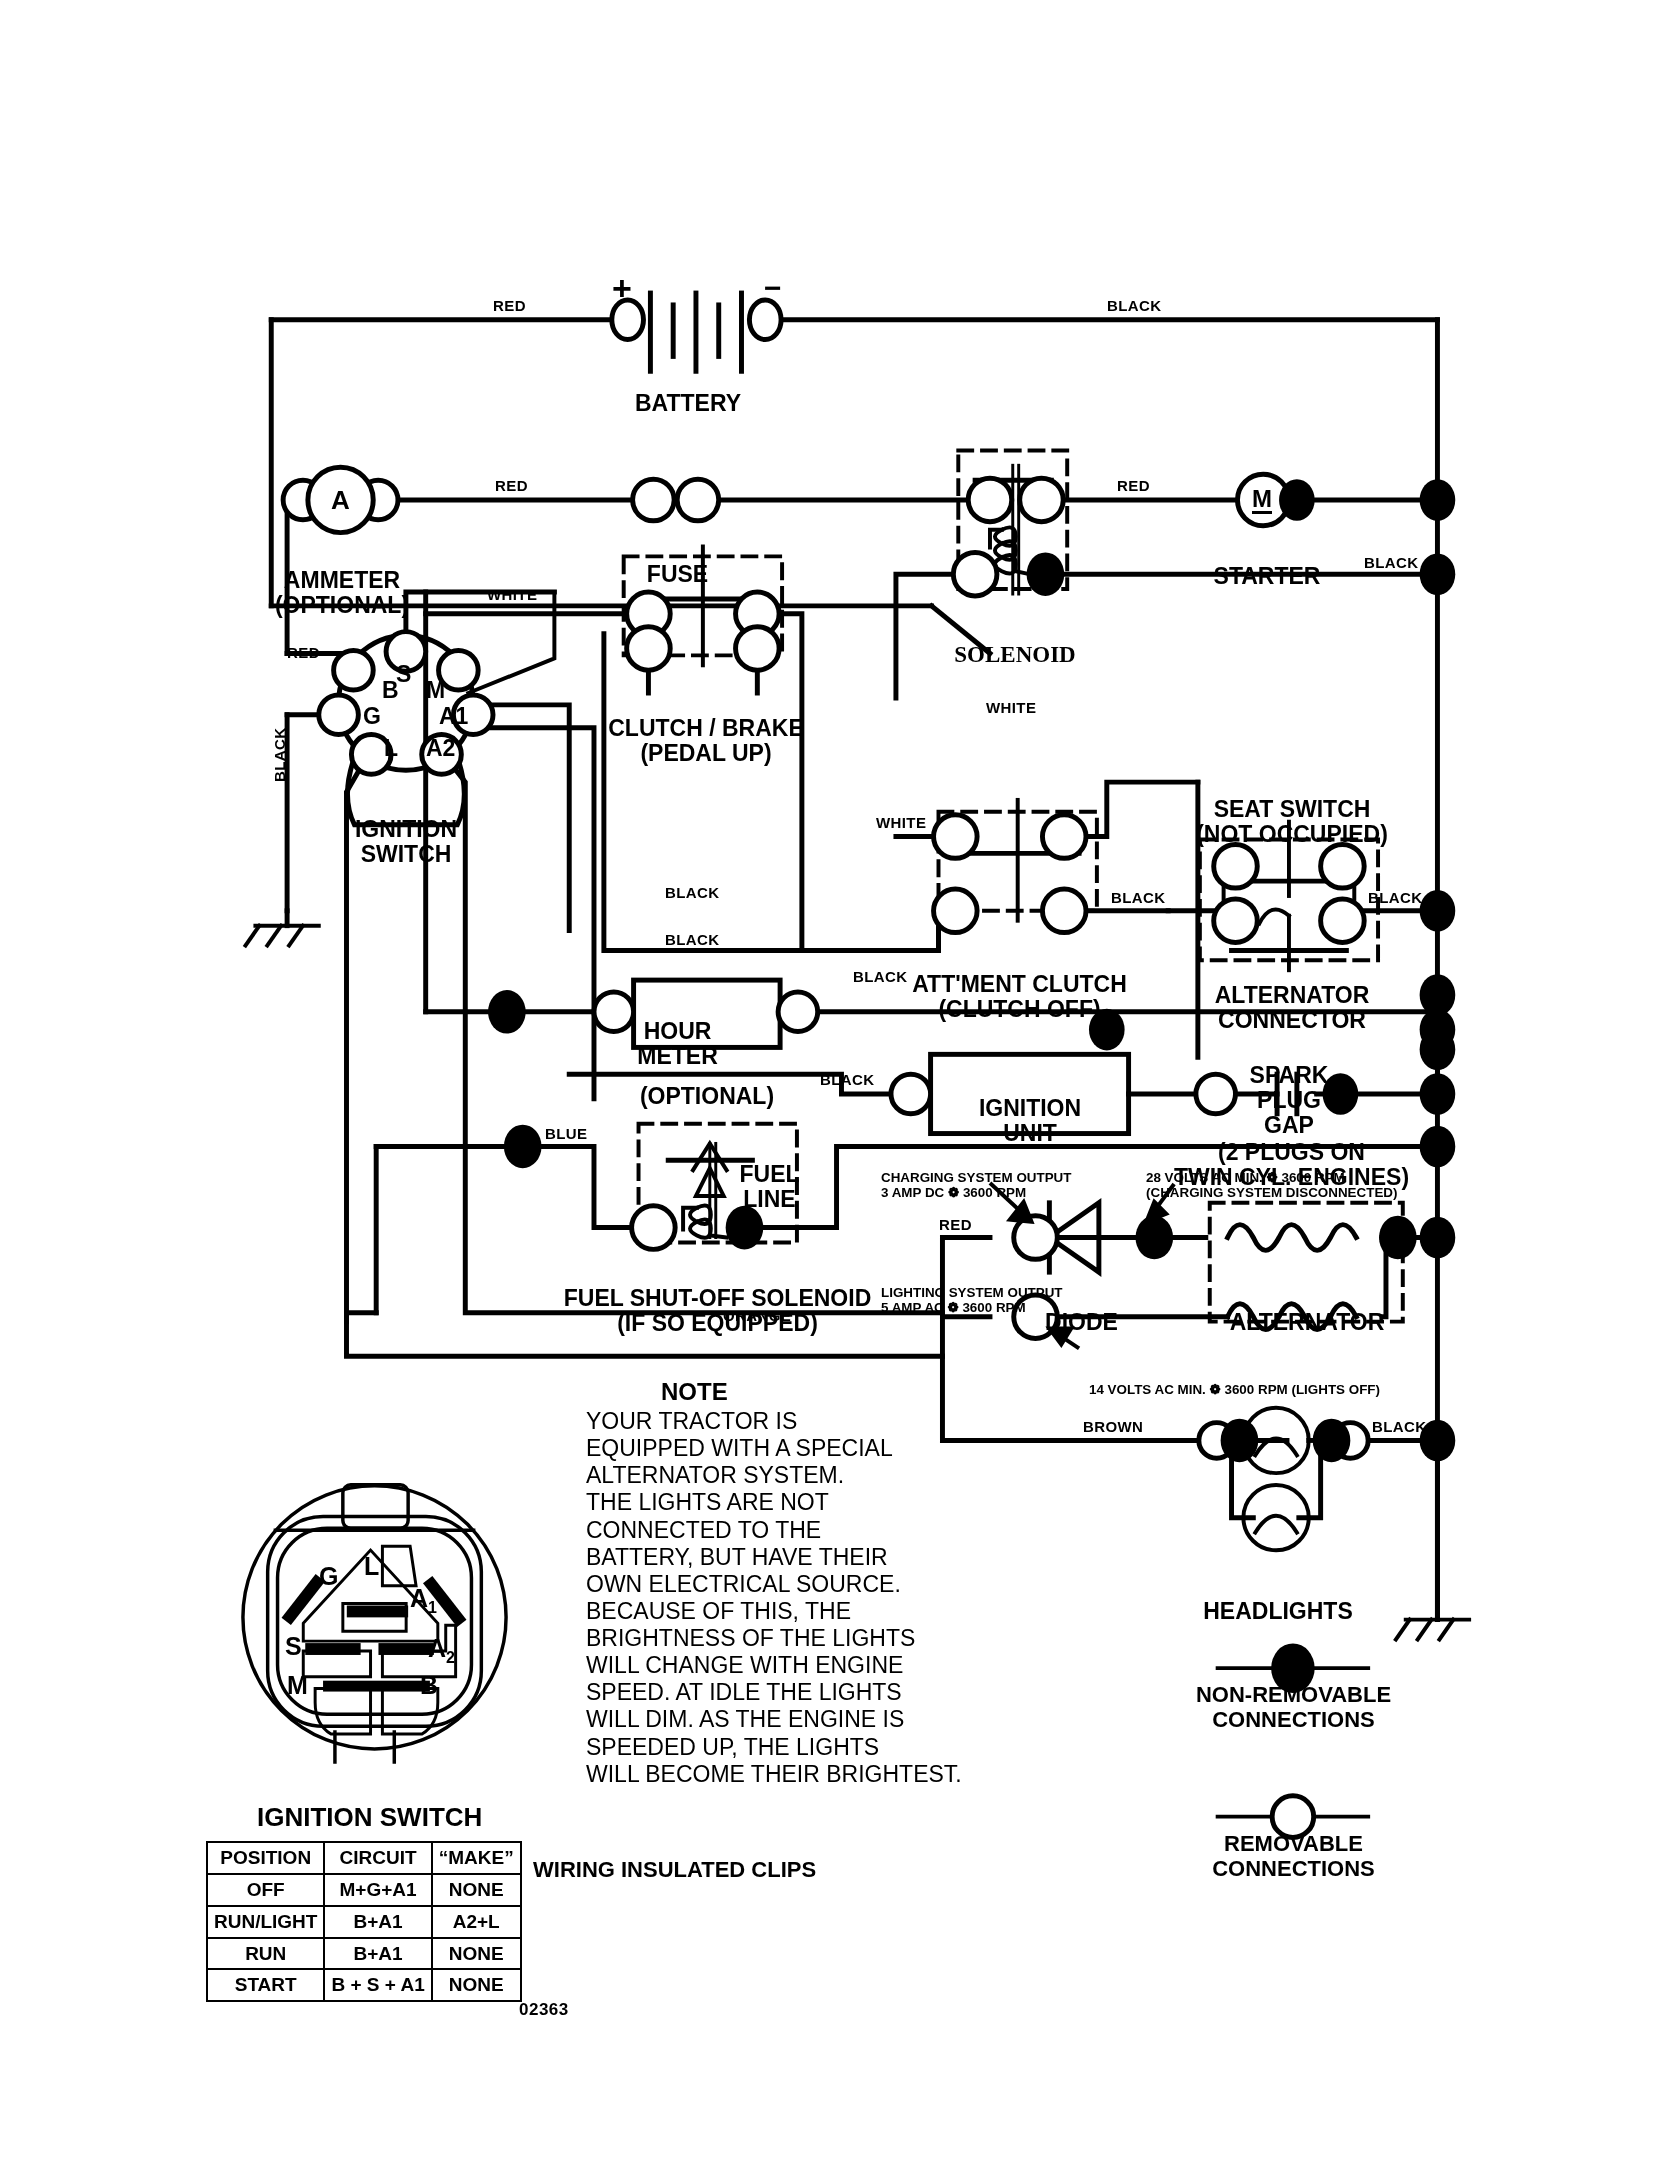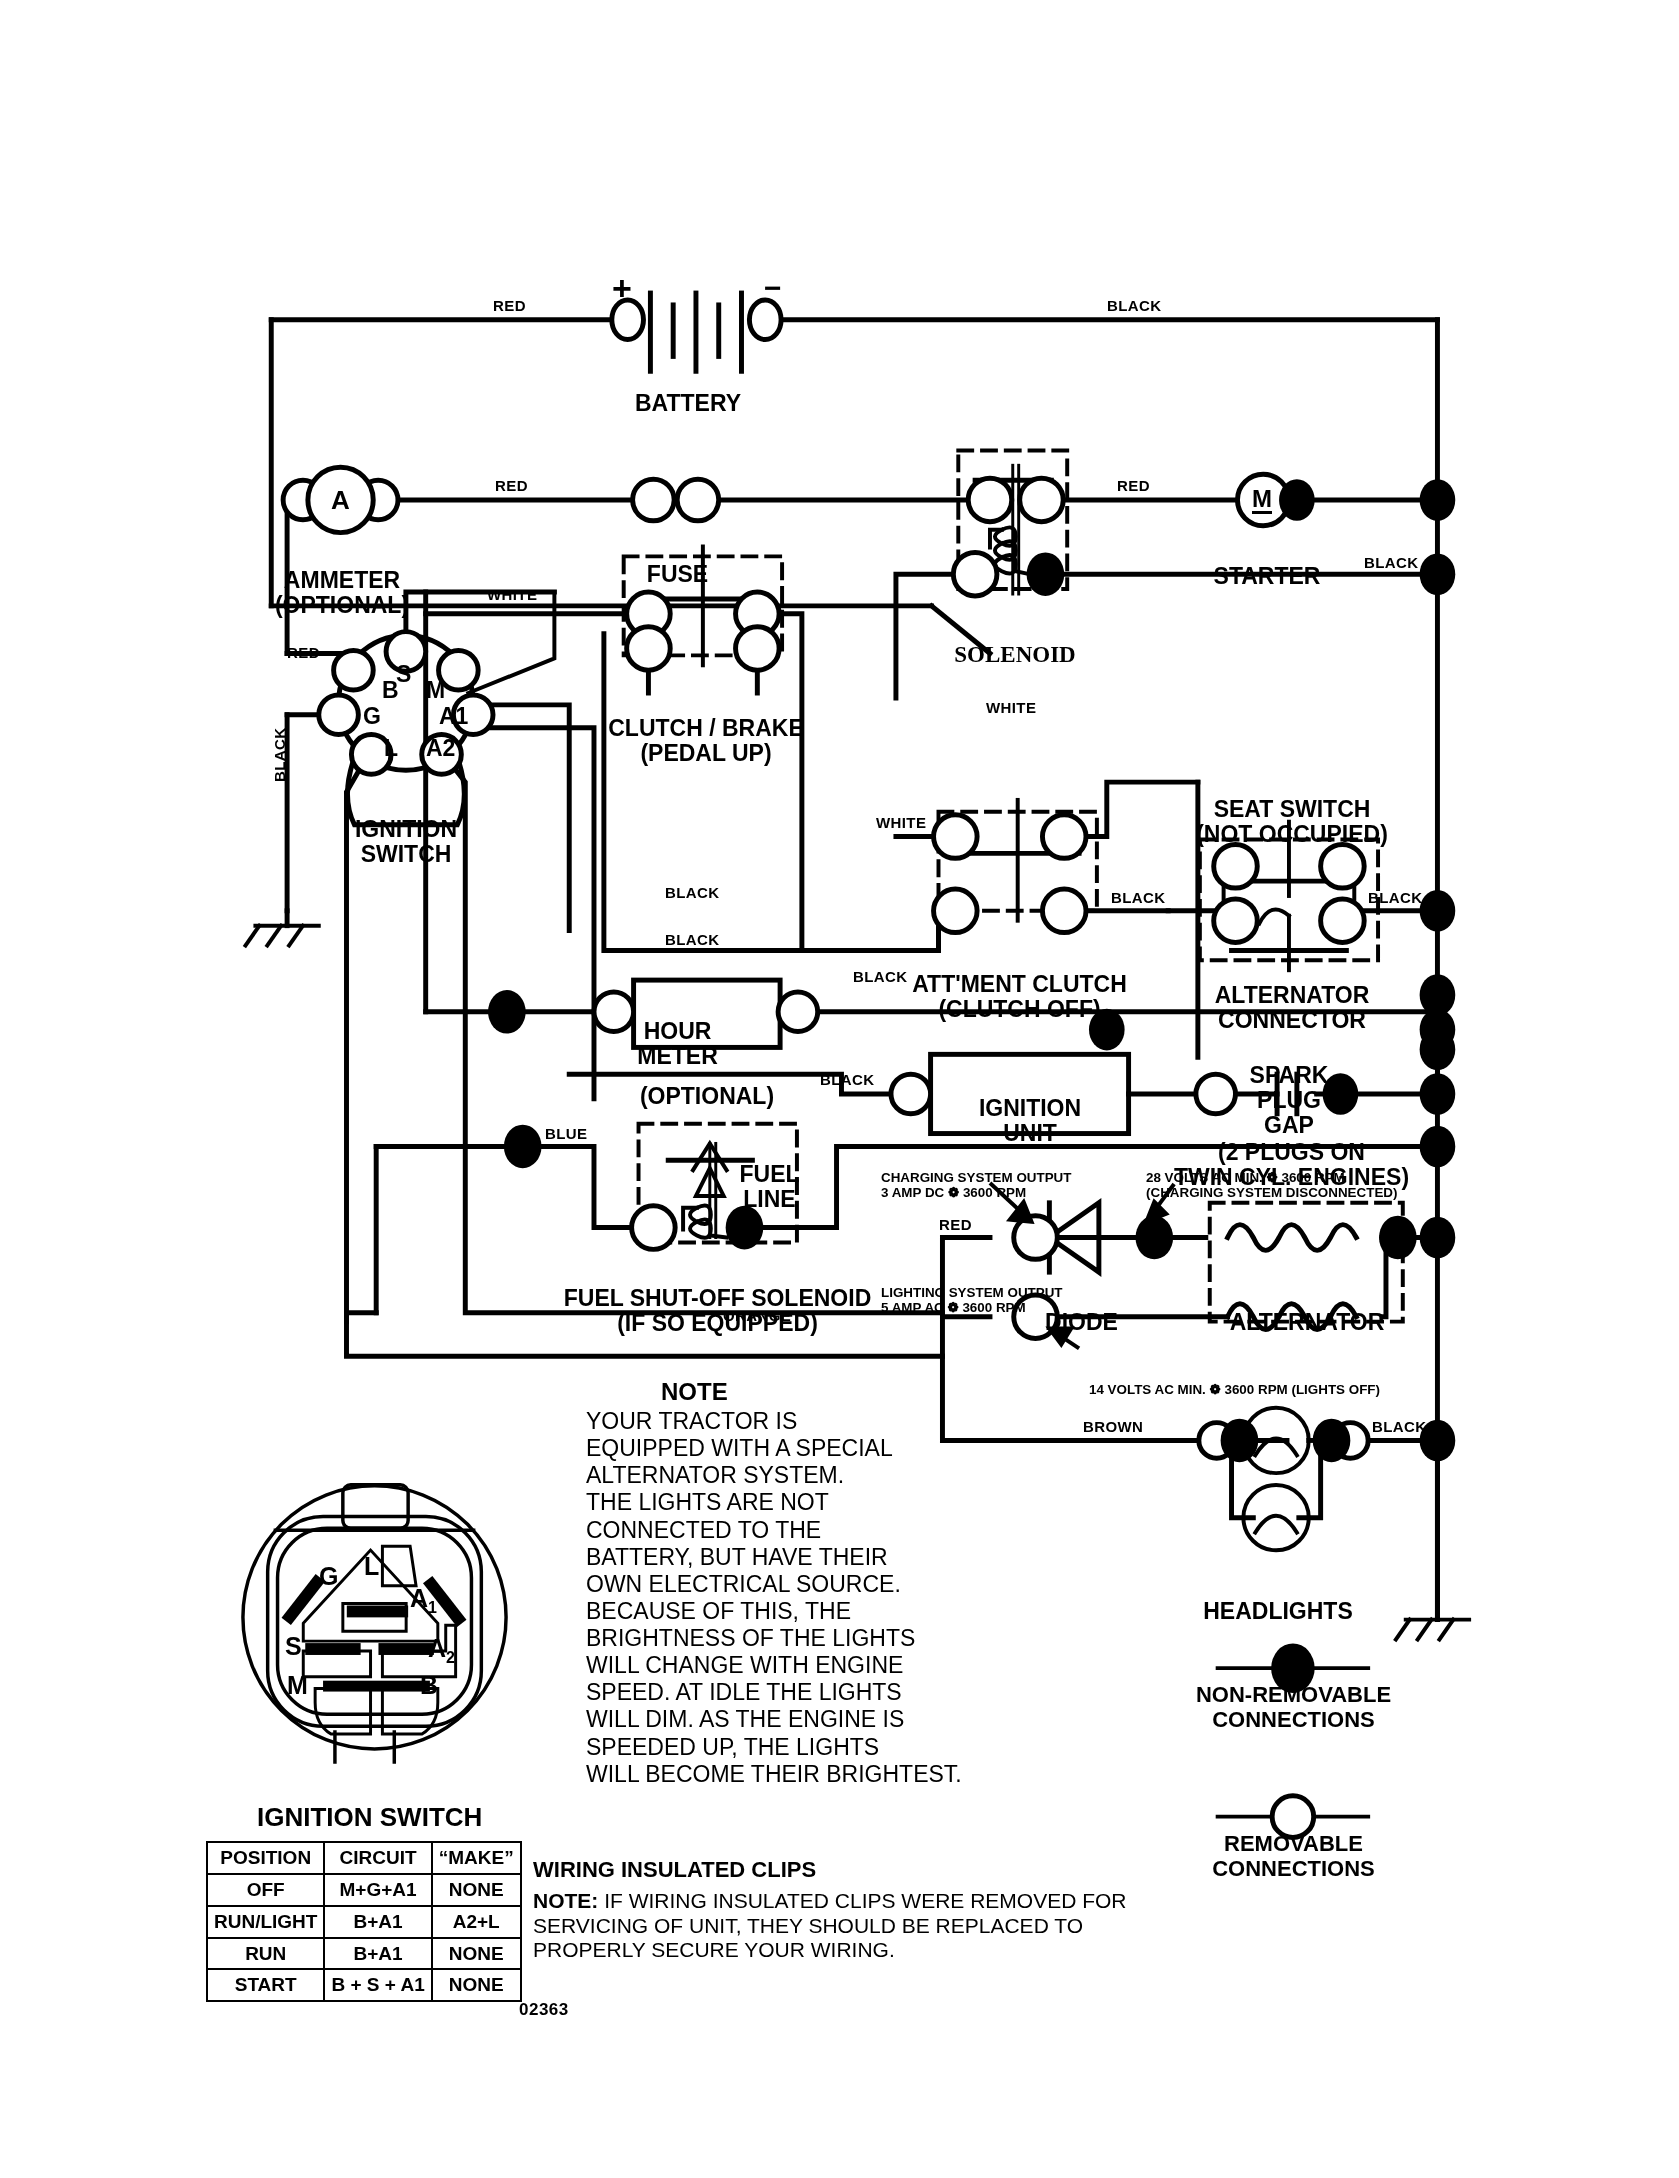--- a/index.html
+++ b/index.html
@@ -583,23 +583,20 @@
       </tr>
       <tr>
         <td>START</td>
         <td>B + S + A1</td>
         <td>NONE</td>
       </tr>
     </tbody>
   </table>
 
   <div class="clipshead" style="left:533px;top:1857px;">WIRING INSULATED CLIPS</div>
-  <div class="clipsbody" style="left:533px;top:1889px;width:634px;"><b>NOTE:</b><span> IF WIRING INSULATED CLIPS WERE REMOVED FOR
-SERVICING OF UNIT, THEY SHOULD BE REPLACED TO
-PROPERLY SECURE YOUR WIRING.</span></div>
   <div class="code" style="left:519px;top:1978px;margin-top:22px;">02363</div>
 
   <div class="legend-lbl" style="left:1142px;top:1683px;width:303px;">NON-REMOVABLE
 CONNECTIONS</div>
   <div class="legend-lbl" style="left:1142px;top:1832px;width:303px;">REMOVABLE
 CONNECTIONS</div>
 
 </div>
 
 

